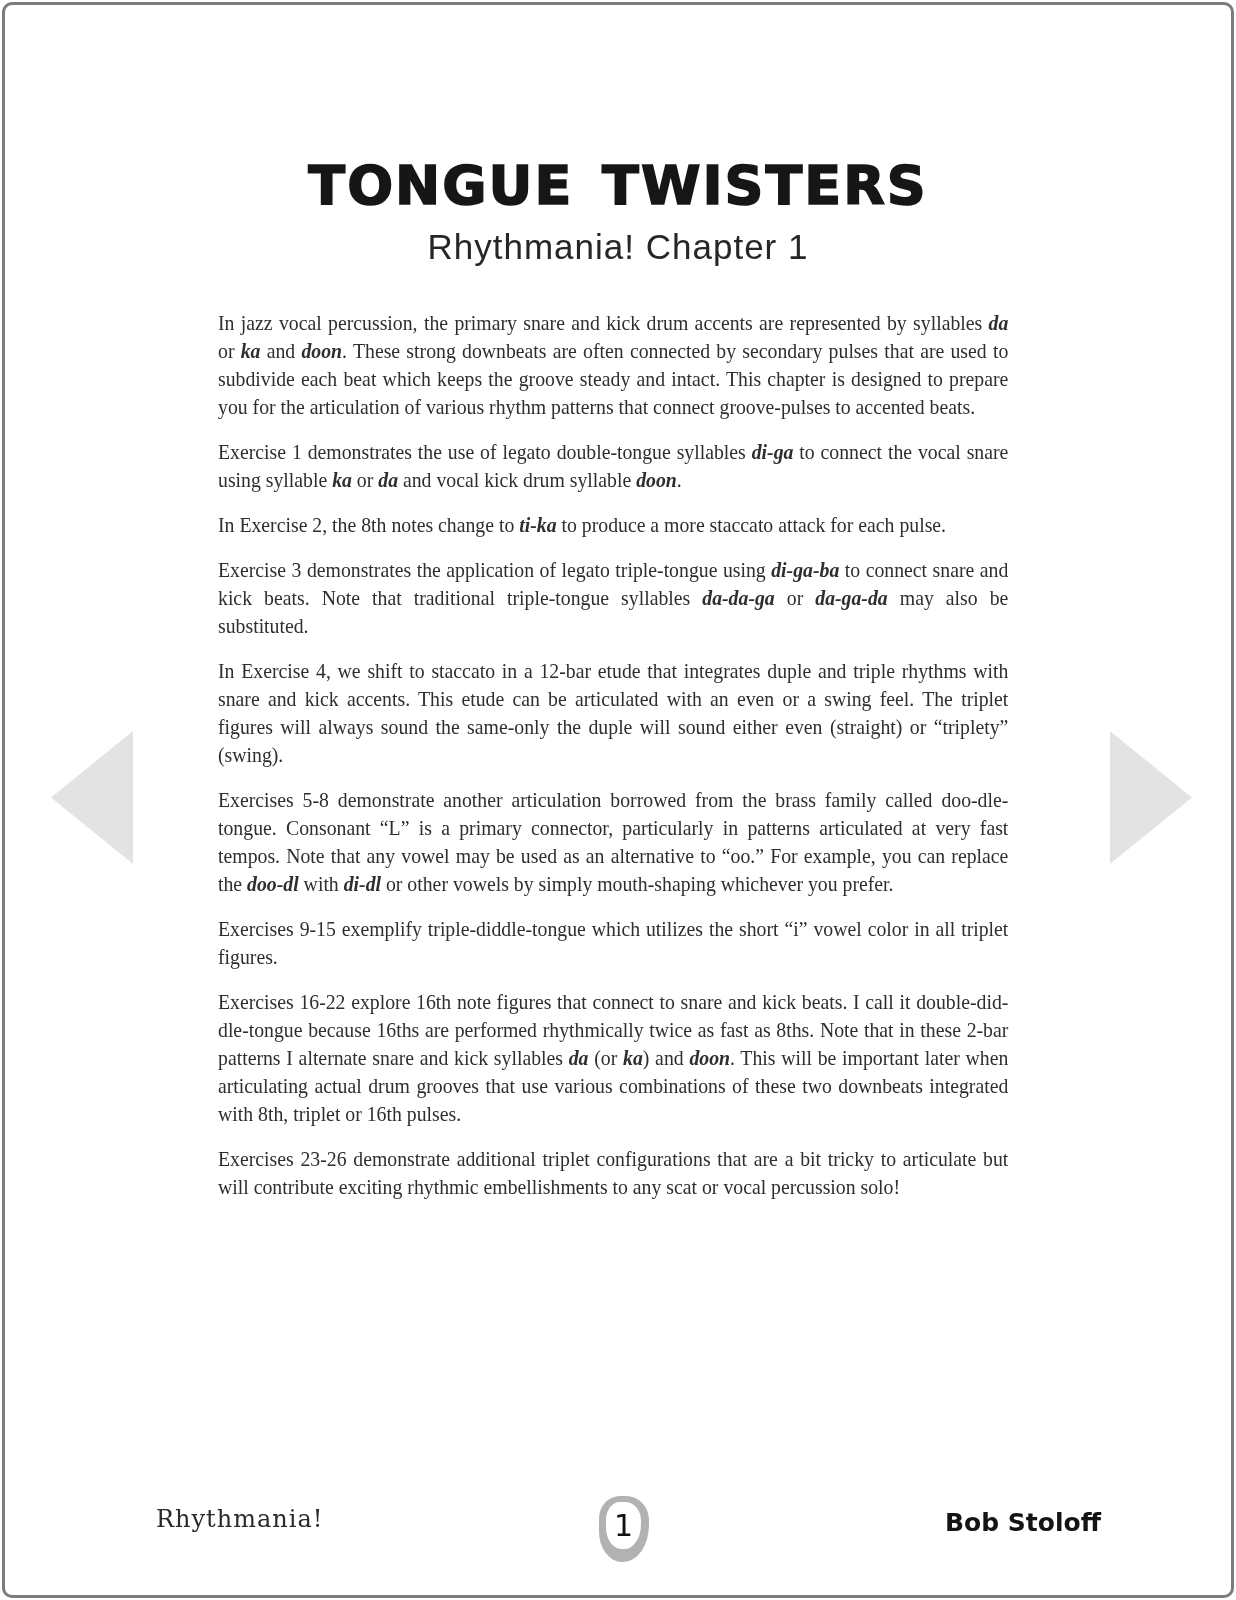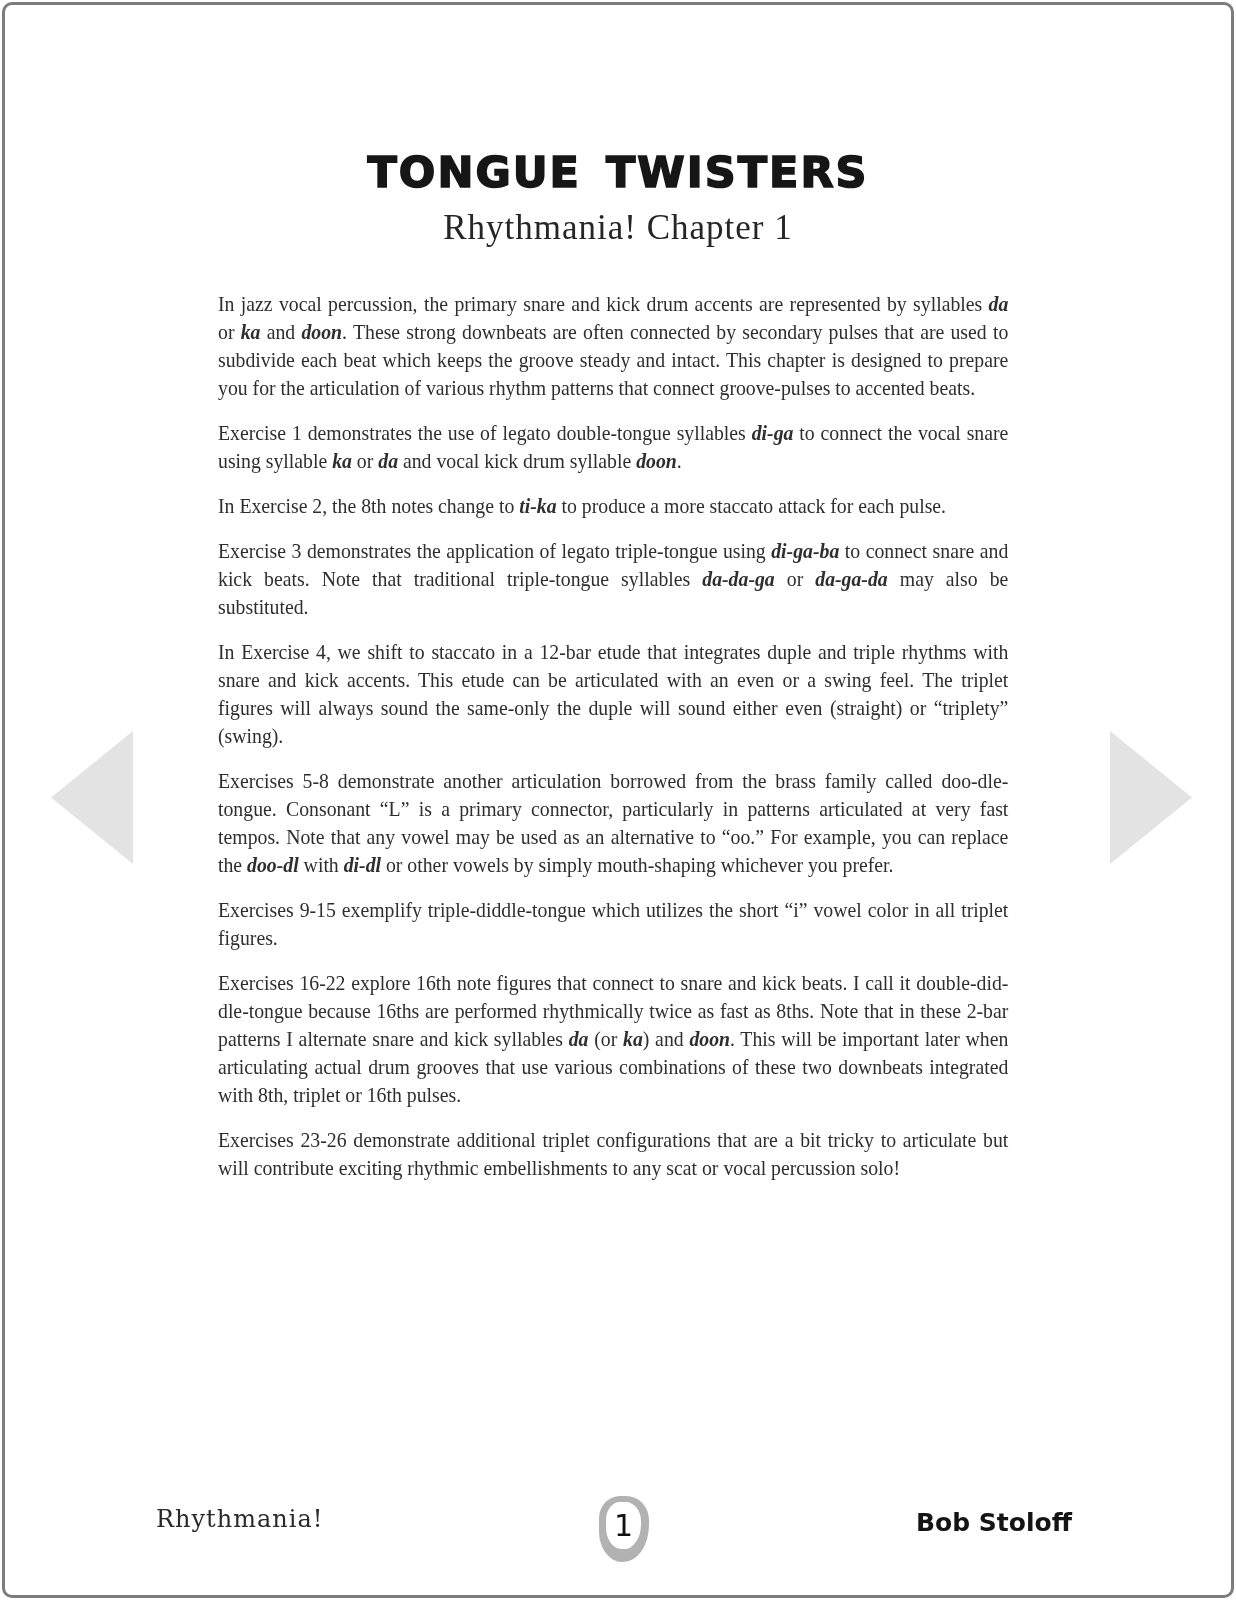--- a/index.html
+++ b/index.html
@@ -15,36 +15,36 @@
     overflow: hidden;
   }
   .frame {
     position: absolute;
     inset: 2px;
     border: 3px solid var(--border, #7c7c7c);
     border-radius: 10px;
     background: #ffffff;
   }
   .page-title {
-    margin: 0;
+    margin: 8px;
     padding-top: 146px;
     text-align: center;
     font-family: "DejaVu Sans", sans-serif;
-    font-size: 43px;
+    font-size: 54px;
     line-height: 1;
     font-weight: bold;
     letter-spacing: 2px;
     word-spacing: 8px;
     color: var(--title, #161616);
     -webkit-text-stroke: 1.6px var(--title, #161616);
   }
   .page-subtitle {
     margin-top: 12px;
     text-align: center;
-    font-family: Liberation Serif, serif;
+    font-family: Liberation Sans, sans-serif;
     font-size: 35px;
     line-height: 44px;
     letter-spacing: 1px;
     color: #262626;
   }
   .content {
     width: 860px;
     margin: 40px 0 0 213px;
     transform: scaleX(0.919);
     transform-origin: left top;
@@ -83,21 +83,21 @@
     position: absolute;
     left: 151px;
     top: 1500px;
     font-family: "DejaVu Serif", serif;
     font-size: 24px;
     letter-spacing: 1px;
     color: #2a2a2a;
   }
   .footer-author {
     position: absolute;
-    right: 159px;
+    right: 130px;
     top: 1503px;
     font-family: "DejaVu Sans", sans-serif;
     font-size: 25px;
     font-weight: bold;
     color: #141414;
     text-align: center;
   }
   .page-badge {
     position: absolute;
     left: 594px;

